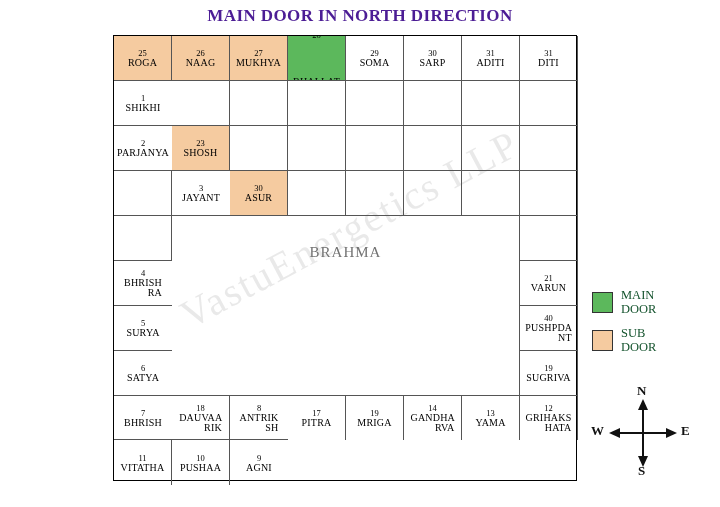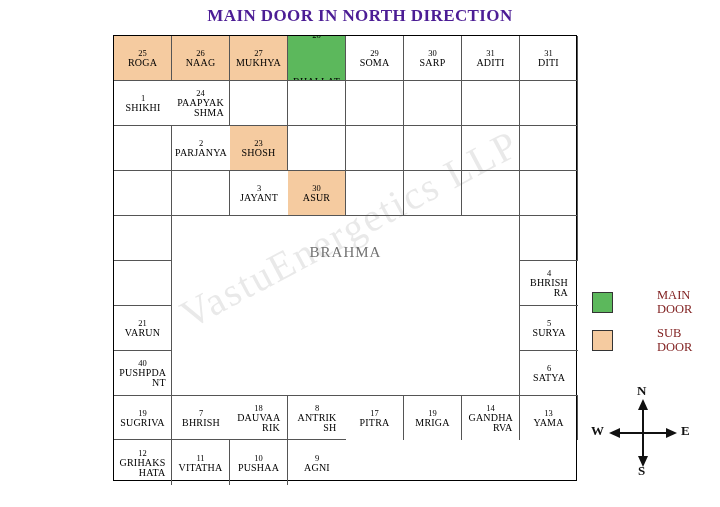--- a/index.html
+++ b/index.html
@@ -94,23 +94,22 @@
     height: 19px;
     border: 1px solid #333;
     margin-right: 8px;
     flex: none;
   }
   .swatch.main { background: #5cb85c; }
   .swatch.sub { background: #f5cba0; }
   .legend-label {
     font-size: 12.5px;
     line-height: 14px;
-    color: #7f1d1d;
+    color: #14532d;
     font-family: "Liberation Serif", serif;
-    margin-left: 36px;
   }
   .compass {
     position: absolute;
     left: 585px;
     top: 385px;
     width: 110px;
     height: 100px;
   }
   .compass .lbl {
     position: absolute;
@@ -176,24 +175,20 @@
   </div>
   <div class="cell">
     <span class="num">31</span>
     <span class="nm">DITI</span>
   </div>
   <div class="cell lastcol">
     <span class="num">1</span>
     <span class="nm">SHIKHI</span>
   </div>
 
-  <div class="cell">
-    <span class="num">24</span>
-    <span class="nm">PAAPYAK SHMA</span>
-  </div>
   <div class="inner-blank"></div>
   <div class="inner-blank"></div>
   <div class="inner-blank"></div>
   <div class="inner-blank"></div>
   <div class="inner-blank"></div>
   <div class="inner-blank"></div>
   <div class="inner-blank"></div>
   <div class="cell lastcol">
     <span class="num">2</span>
     <span class="nm">PARJANYA</span>

